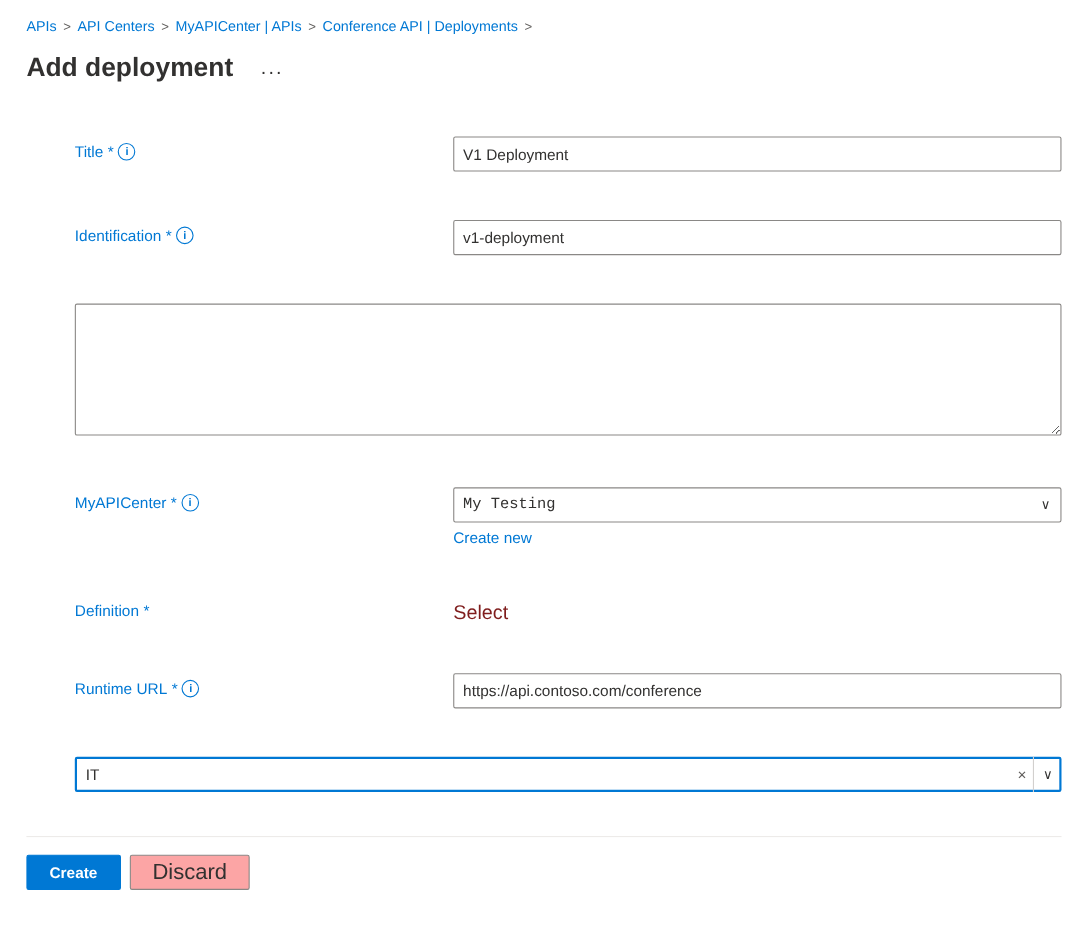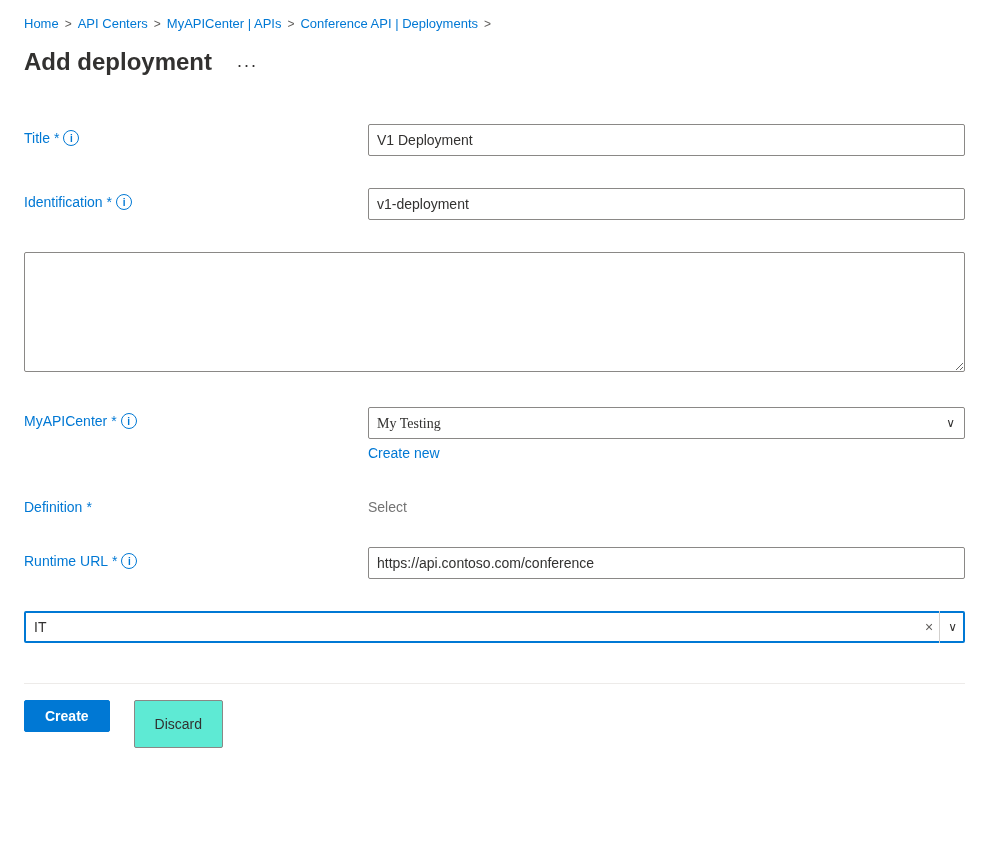--- a/index.html
+++ b/index.html
@@ -64,21 +64,22 @@
       font-size: 18px;
       color: #323130;
       letter-spacing: 2px;
       border-radius: 2px;
     }
 
     
     .form-container {
       display: flex;
       flex-direction: column;
-      gap: 0;
+      gap: 12px;
+      margin-left: 44px;
     }
 
     .form-row {
       display: flex;
       align-items: flex-start;
       padding: 16px 0;
       gap: 24px;
     }
 
     .form-label-col {
@@ -159,21 +160,21 @@
       border: 1px solid #8a8886;
       border-radius: 2px;
       padding: 0 32px 0 8px;
       font-size: 14px;
       color: #323130;
       background: #ffffff;
       appearance: none;
       -webkit-appearance: none;
       cursor: pointer;
       outline: none;
-      font-family: Liberation Serif, serif;
+      font-family: Liberation Mono, monospace;
     }
 
     .select-chevron {
       position: absolute;
       right: 10px;
       top: 50%;
       transform: translateY(-50%);
       pointer-events: none;
       color: #323130;
       font-size: 12px;
@@ -184,22 +185,22 @@
       display: inline-block;
       margin-top: 6px;
       color: #0078d4;
       font-size: 14px;
       cursor: pointer;
       text-decoration: none;
     }
 
     
     .select-link {
-      color: #737373;
-      font-size: 14px;
+      color: #7f1d1d;
+      font-size: 18px;
       cursor: pointer;
       text-decoration: none;
       padding-top: 6px;
       display: inline-block;
     }
 
     
     .combobox-wrapper {
       position: relative;
       width: 100%;
@@ -248,64 +249,64 @@
       color: #323130;
       font-size: 12px;
       height: 100%;
       display: flex;
       align-items: center;
     }
 
     
     .action-buttons {
       display: flex;
-      gap: 24px;
+      gap: 8px;
       margin-top: 24px;
       padding-top: 16px;
       border-top: 1px solid #edebe9;
     }
 
     .btn-primary {
       background: #0078d4;
       color: #ffffff;
       border: 1px solid #0078d4;
       border-radius: 2px;
       padding: 0 20px;
       height: 32px;
       font-size: 14px;
       font-family: inherit;
       cursor: pointer;
       font-weight: 600;
     }
 
     .btn-secondary {
-      background: #5eead4;
+      background: #fca5a5;
       color: #323130;
       border: 1px solid #8a8886;
       border-radius: 2px;
       padding: 0 20px;
-      height: 48px;
-      font-size: 14px;
+      height: 32px;
+      font-size: 20px;
       font-family: inherit;
       cursor: pointer;
     }
 
     
     .environment-control {
       display: flex;
       flex-direction: column;
     }
   </style>
 </head>
 <body>
 
 <div class="page-container">
 
   <nav class="breadcrumb">
-    <a href="#">Home</a>
+    <a href="#">APIs</a>
     <span class="breadcrumb-separator">&gt;</span>
     <a href="#">API Centers</a>
     <span class="breadcrumb-separator">&gt;</span>
     <a href="#">MyAPICenter | APIs</a>
     <span class="breadcrumb-separator">&gt;</span>
     <a href="#">Conference API | Deployments</a>
     <span class="breadcrumb-separator">&gt;</span>
   </nav>
 
   <div class="page-header">

